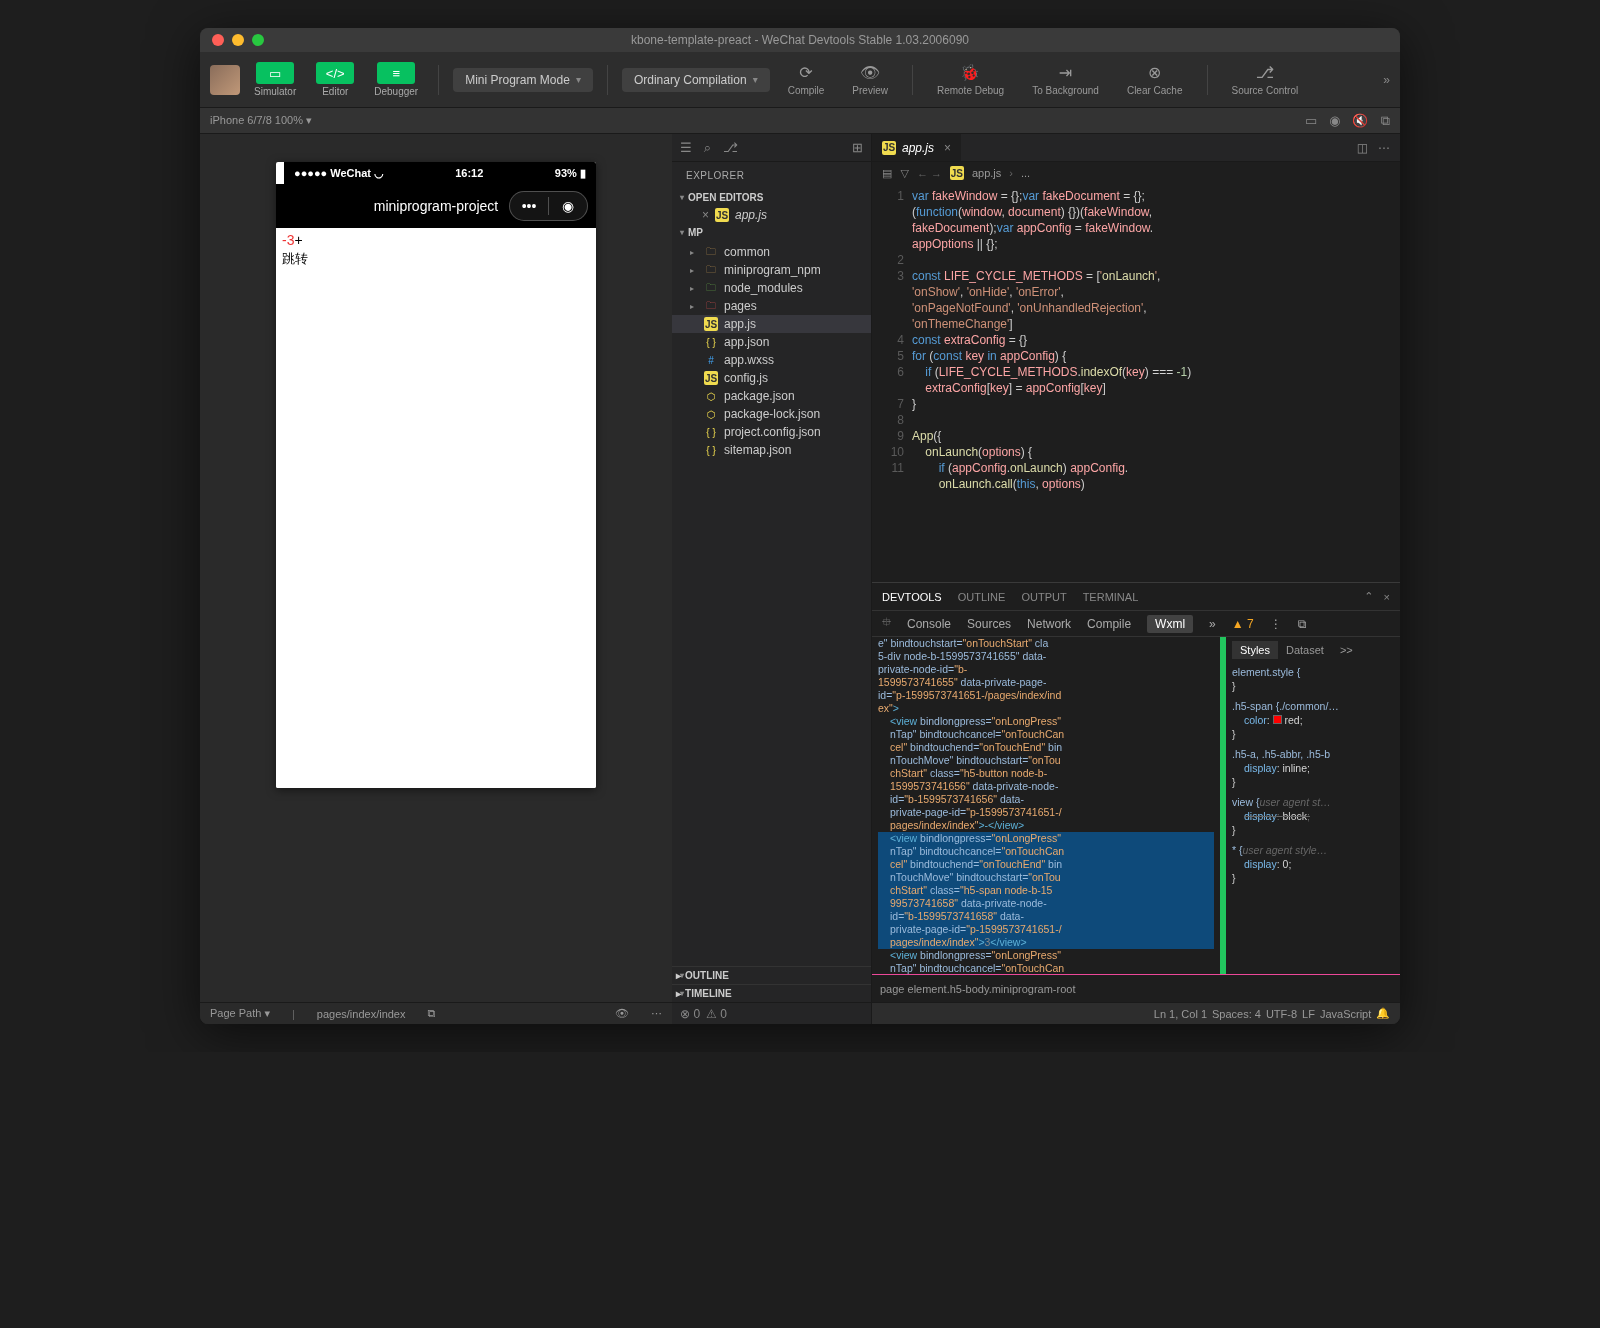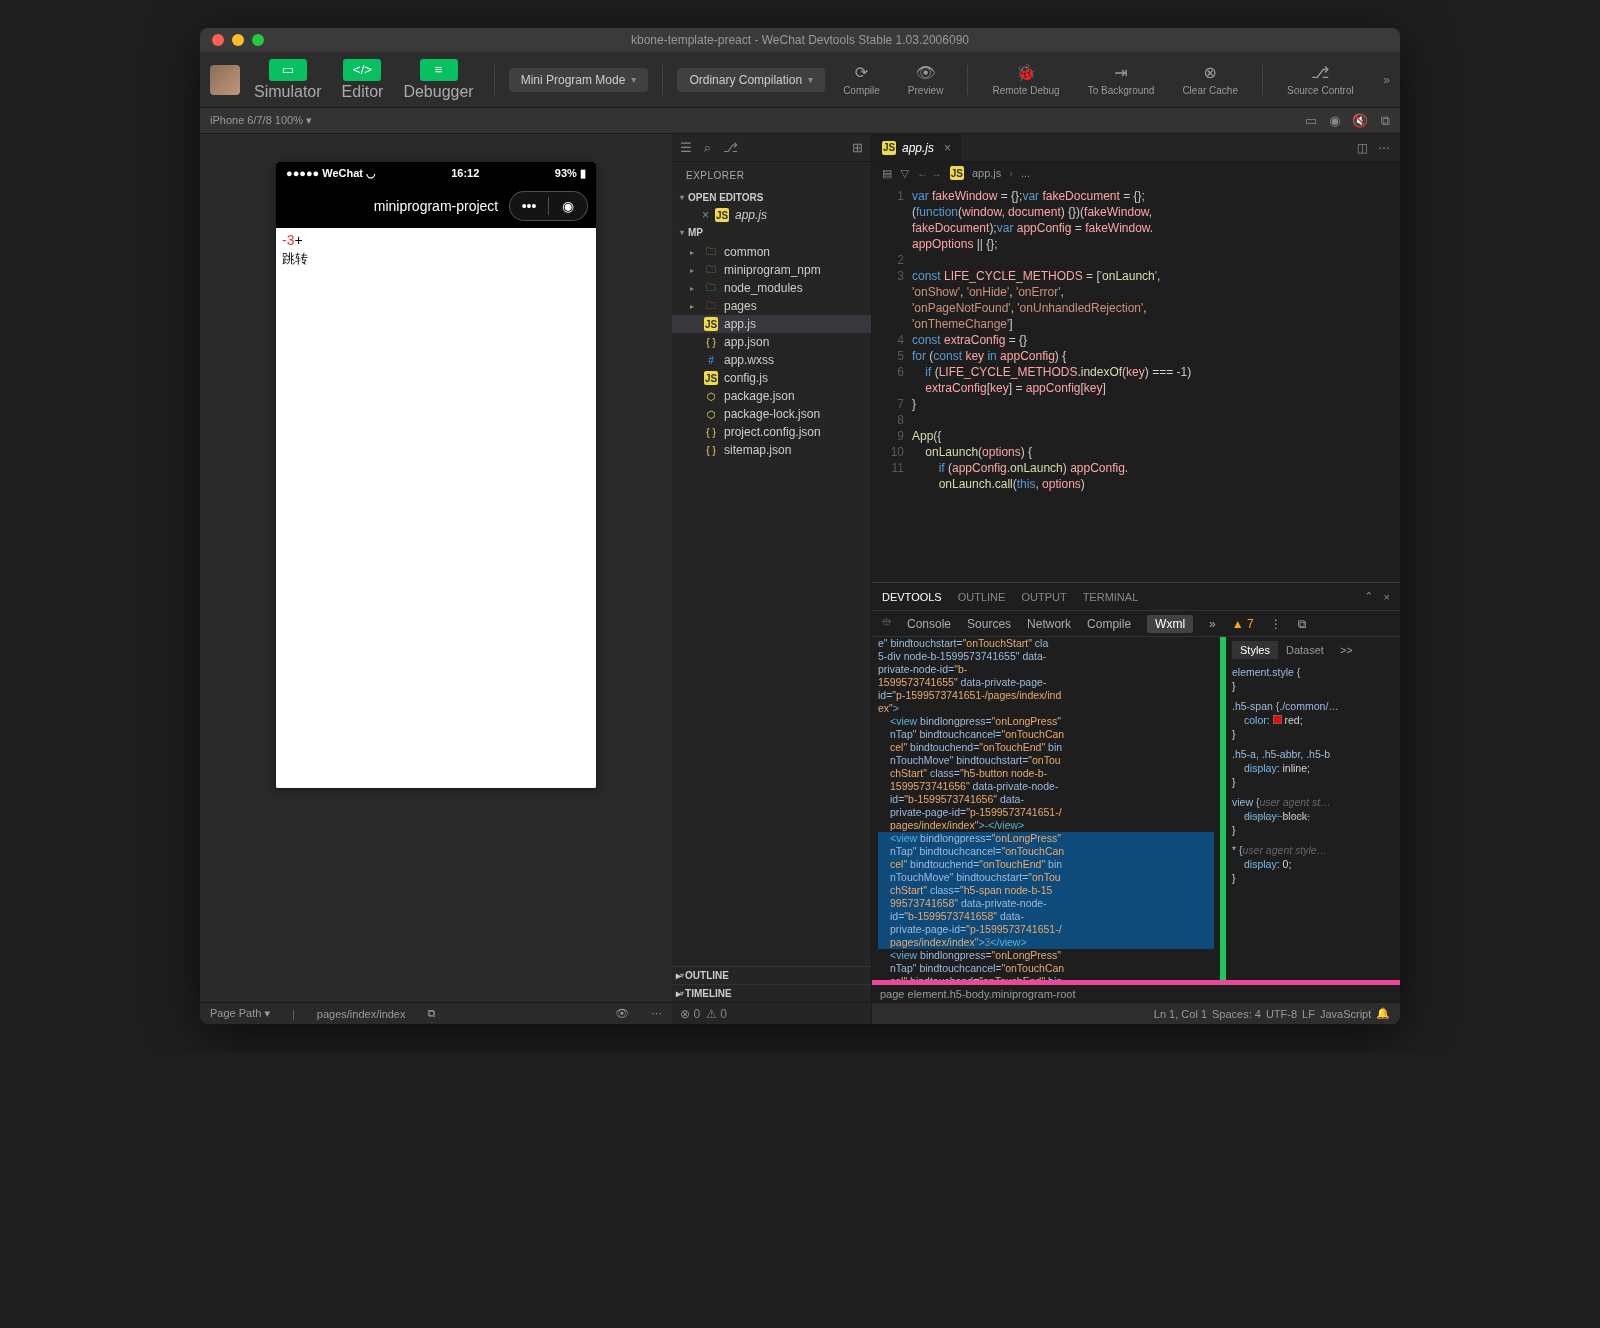--- a/index.html
+++ b/index.html
@@ -12,41 +12,41 @@
 .traffic span { width: 12px; height: 12px; border-radius: 50%; }
 .tl-red{background:#ff5f57}.tl-yel{background:#febc2e}.tl-grn{background:#28c840}
 .titlebar-title { position: absolute; left: 0; right: 0; text-align: center; font-size: 12px; color: #999; pointer-events: none; }
 
 
 .toolbar { height: 56px; background: #2d2d2d; border-bottom: 1px solid #1a1a1a; display: flex; align-items: center; padding: 0 10px; gap: 8px; }
 .avatar { width: 30px; height: 30px; border-radius: 4px; background: linear-gradient(135deg,#8a6d5a,#c09878); }
 .tb-btn { display: flex; flex-direction: column; align-items: center; gap: 2px; padding: 0 6px; }
 .tb-btn .ico { width: 38px; height: 22px; border-radius: 3px; display: flex; align-items: center; justify-content: center; font-size: 13px; color: #fff; }
 .green { background: #07c160; }
-.tb-btn .lbl { font-size: 16px; color: #aaa; }
+.tb-btn .lbl { font-size: 10px; color: #aaa; }
 .tb-sep { width: 1px; height: 30px; background: #444; margin: 0 6px; }
 .tb-select { background: #404040; border-radius: 4px; padding: 5px 12px; font-size: 12px; color: #ccc; display: flex; align-items: center; gap: 6px; }
 .tb-select::after { content: "▾"; font-size: 10px; color: #888; }
 .tb-ico-btn { display: flex; flex-direction: column; align-items: center; gap: 3px; padding: 0 10px; color: #999; }
 .tb-ico-btn .ic { font-size: 16px; }
 .tb-ico-btn .lbl { font-size: 10px; }
 .spacer { flex: 1; }
 
 
 .subbar { height: 26px; background: #333; border-bottom: 1px solid #1a1a1a; display: flex; align-items: center; padding: 0 10px; font-size: 11px; color: #999; gap: 8px; }
 .subbar .right { margin-left: auto; display:flex; gap:12px; color:#888; font-size:13px;}
 
 
 .body { flex: 1; display: flex; min-height: 0; }
 
 
 .sim-panel { width: 472px; background: #2a2a2a; display: flex; flex-direction: column; }
 .sim-area { flex:1; display:flex; align-items:flex-start; justify-content:center; padding-top:28px; }
 .phone { width: 320px; background:#fff; border-radius: 2px; box-shadow: 0 2px 10px rgba(0,0,0,.5); overflow:hidden; }
-.ph-status { height: 22px; background:#000; color:#fff; display:flex; align-items:center; justify-content:space-between; padding:0 10px; font-size:11px; font-weight:600;}
+.ph-status { height: 22px; background:#000; color:#fff; display:flex; align-items:center; justify-content:space-between; padding:0 10px; font-size:11px; font-weight:600;margin-left:8px;}
 .ph-nav { height: 44px; background:#000; color:#fff; display:flex; align-items:center; justify-content:center; position:relative; font-size:14px;}
 .ph-nav-caps { position:absolute; right:8px; display:flex; align-items:center; gap:0;}
 .capsule { background:rgba(255,255,255,.08); border:1px solid rgba(255,255,255,.25); border-radius:16px; height:30px; display:flex; align-items:center; }
 .capsule span{ width:38px; text-align:center; font-size:14px; color:#fff;}
 .capsule .divider{width:1px;height:18px;background:rgba(255,255,255,.25);}
 .ph-body { height: 560px; background:#fff; color:#000; padding:4px 6px; font-size:13px; }
 .ph-body .cnt { color:#e33; font-size:14px;}
 .ph-body .link { color:#000; margin-top:2px; }
 
 
@@ -95,21 +95,21 @@
 .wxml { flex:1; font-family:Menlo,Consolas,monospace; font-size:10.5px; line-height:13px; padding:0px 6px; overflow:hidden; color:#888;}
 .wxml .sel { background:#0e4a7a; }
 .wxml .tag{color:#5db0d7}.wxml .attr{color:#9bbbdc}.wxml .val{color:#e8aa6f}
 .dt-styles { width:180px; border-left:6px solid #22c55e; padding:4px 6px; font-family:Menlo,Consolas,monospace; font-size:10.5px; line-height:14px; overflow:hidden;}
 .dt-styles .tabs { display:flex; gap:0; margin-bottom:6px; font-family:-apple-system,sans-serif; font-size:11px;}
 .dt-styles .tabs span{padding:2px 8px;color:#999}
 .dt-styles .tabs .act{background:#333;color:#fff}
 .dt-styles .sel{color:#9bbbdc}.dt-styles .prop{color:#79b8e8;padding-left:12px}.dt-styles .v{color:#d4d4d4}
 .dt-styles .strike{text-decoration:line-through;color:#666}
 .dt-styles .gray{color:#666;font-style:italic}
-.dt-path { height:22px; border-top:5px solid #ec4899; display:flex; align-items:center; padding:0 8px; font-size:11px; color:#999; gap:8px;}
+.dt-path { height:28px; border-top:1px solid #ec4899; display:flex; align-items:center; padding:0 8px; font-size:11px; color:#999; gap:8px;}
 
 
 .statusbar { height:22px; background:#2d2d2d; border-top:1px solid #1a1a1a; display:flex; align-items:center; padding:0 10px; font-size:11px; color:#999; gap:14px;}
 .statusbar .right{margin-left:auto;display:flex;gap:5px;align-items:center}
 .statusbar-left{display:flex;align-items:center;gap:22px}
 </style>
 </head>
 <body>
 
 <div class="window">

